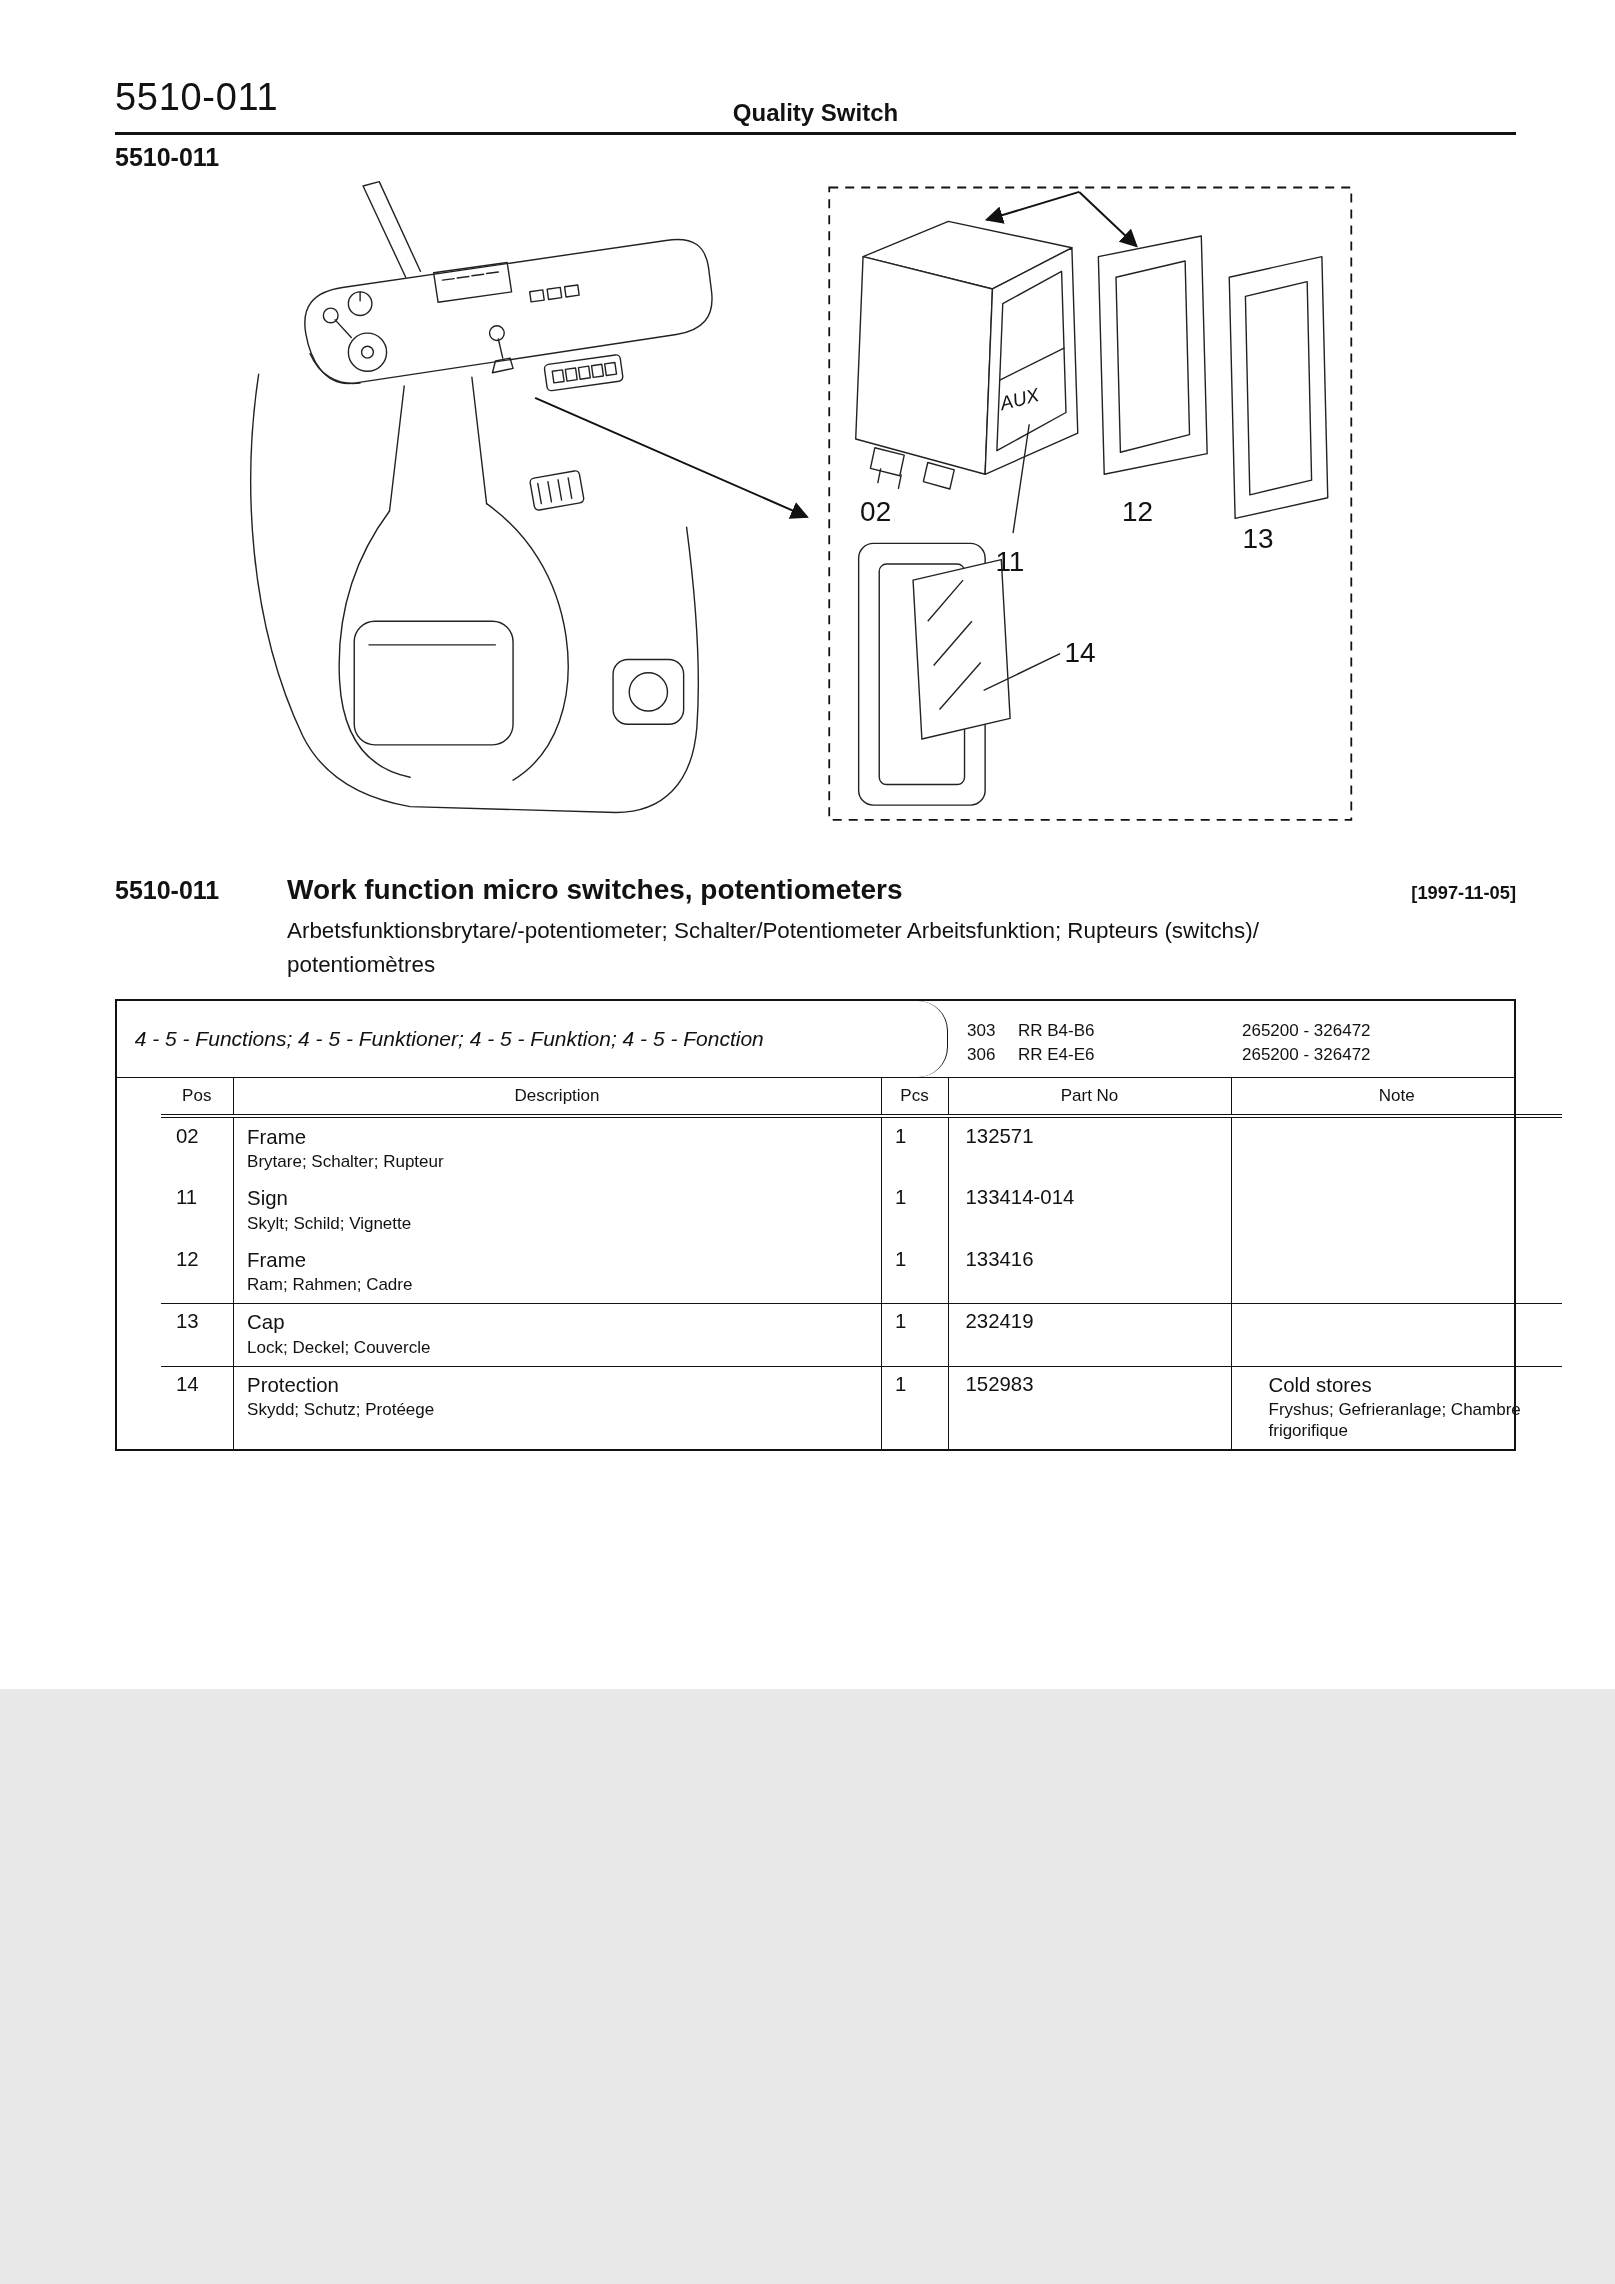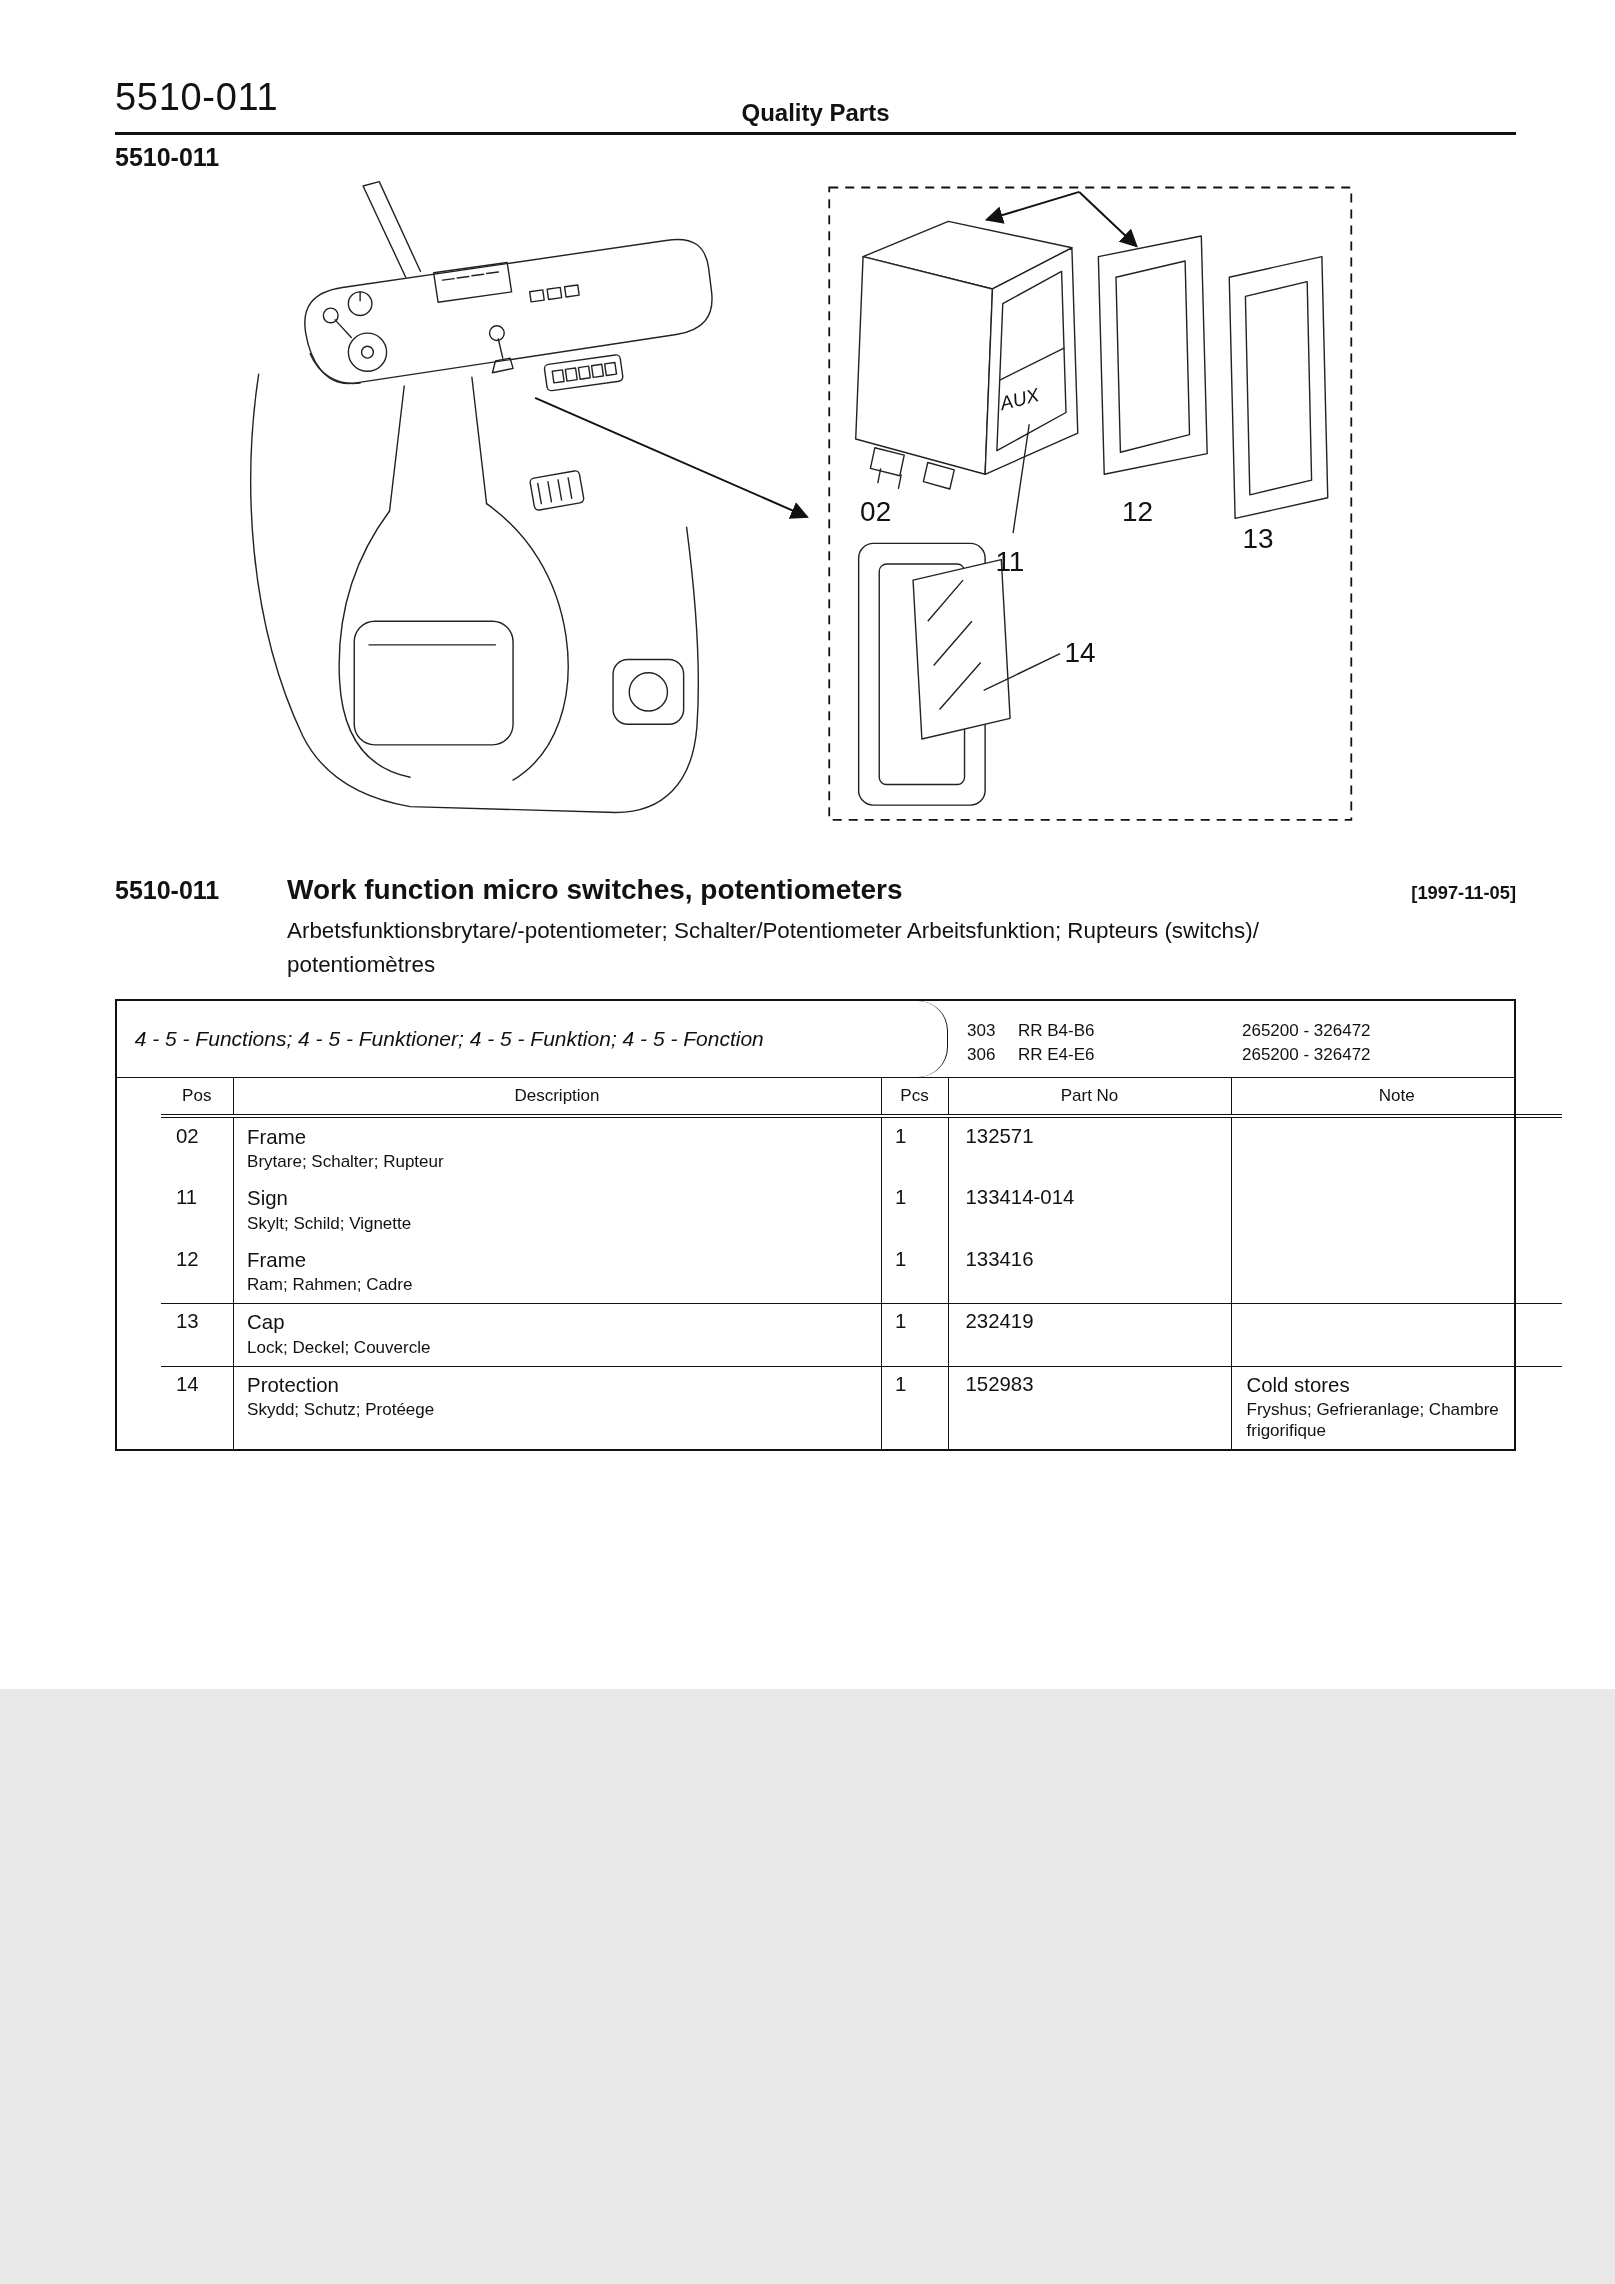--- a/index.html
+++ b/index.html
@@ -55,41 +55,41 @@
   table.rows th:first-child, table.rows td:first-child { border-left: none; }
   table.rows thead th {
     height: 38px; vertical-align: middle; text-align: center;
     font-size: 17px; font-weight: 400; border-bottom: 4.1px double #121212;
   }
   table.rows td { padding-top: 6.1px; padding-bottom: 8.1px; }
   td.c-pos  { padding-left: 15px; font-size: 20.4px; }
   td.c-desc { padding-left: 13.6px; }
   td.c-pcs  { padding-left: 13.6px; font-size: 20.4px; }
   td.c-part { padding-left: 17px; font-size: 20.4px; }
-  td.c-note { padding-left: 15px; padding-right: 9.5px; }
+  td.c-note { padding-left: 37px; padding-right: 9.5px; }
   .main-line { font-size: 20.4px; line-height: 25px; }
   .alt-line  { font-size: 17px; line-height: 21px; margin-top: 1.4px; }
   tr.sep-top td { border-top: 1.4px solid #121212; }
 
   
   .footer {
     position: absolute; left: 115px; right: 100px; top: 2209px;
     border-top: 2px solid #121212; text-align: center;
     padding-top: 8.1px; font-size: 22px;
   }
 </style>
 </head>
 <body>
 
 <div class="page">
   <div class="content">
 
     <div class="header">
       <div class="doc-number">5510-011</div>
-      <div class="header-center">Quality Parts</div>
+      <div class="header-center">Quality Switch</div>
     </div>
     <div class="section-number">5510-011</div>
 
     <svg class="figure" width="1400" height="665" viewBox="0 0 952 452" fill="none">
       <defs>
         <marker id="arrow" viewBox="0 0 10 10" refX="9" refY="5" markerWidth="9" markerHeight="9" orient="auto-start-reverse">
           <path d="M0,0 L10,5 L0,10 Z" fill="#121212" stroke="none"></path>
         </marker>
       </defs>
 

